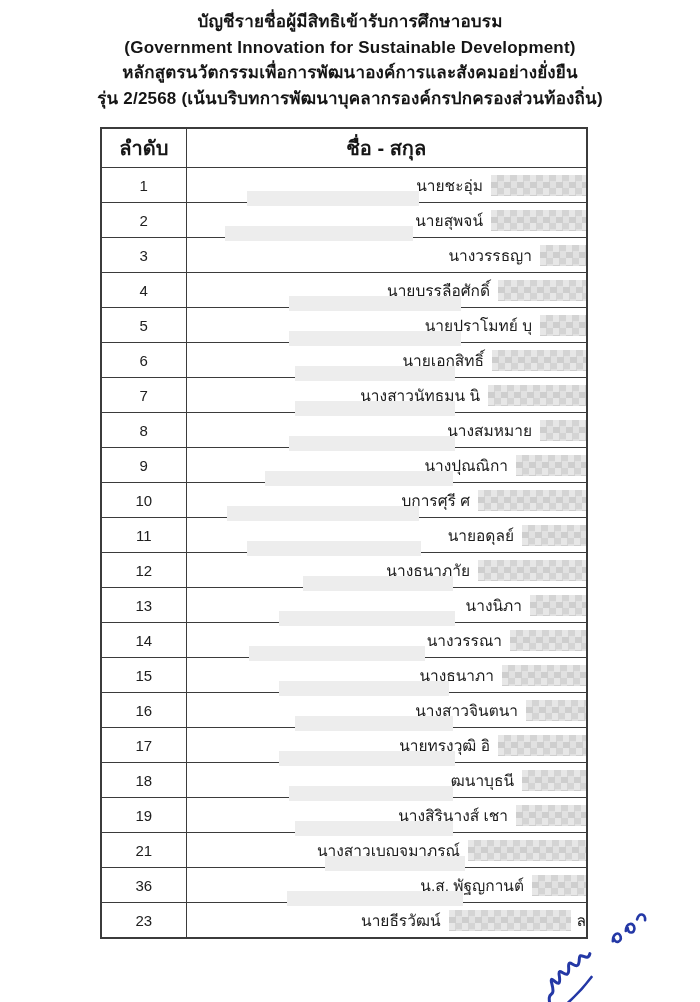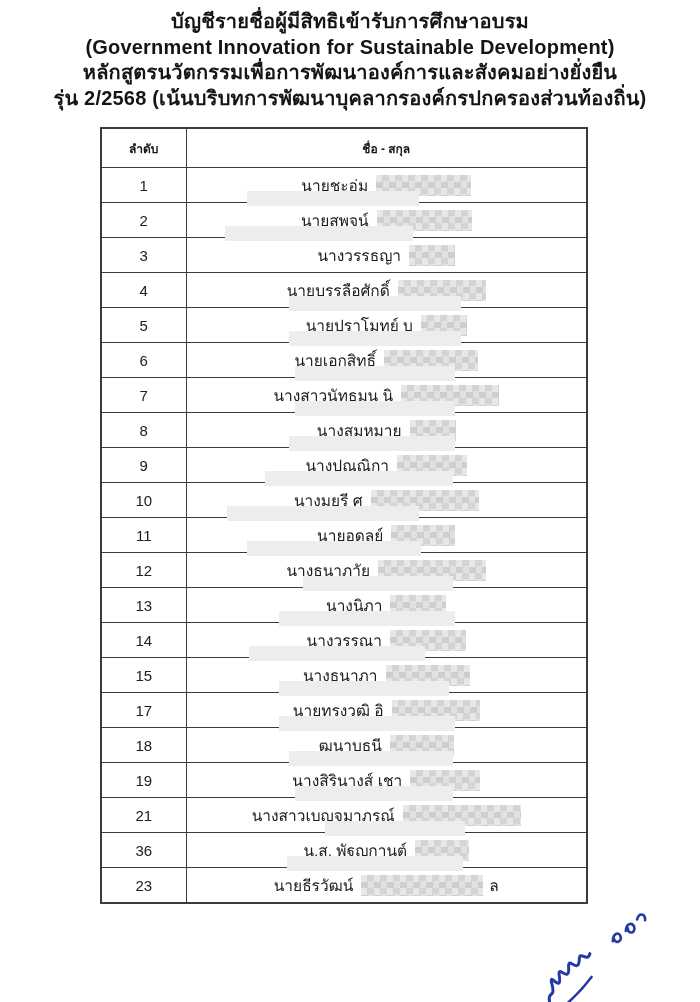--- a/index.html
+++ b/index.html
@@ -8,39 +8,39 @@
     font-family:"Liberation Sans","DejaVu Sans",sans-serif;
     color:#1a1a1a;overflow:hidden;
   }
   .page{position:relative;width:700px;height:1002px;background:#ffffff;}
 
   
   .title-block{
     position:absolute;top:9px;left:0;width:700px;
     text-align:center;font-weight:bold;color:#151515;
   }
-  .title-line{font-size:20px;line-height:25.5px;letter-spacing:.2px;}
+  .title-line{font-size:17px;line-height:25.5px;letter-spacing:.2px;}
 
   
   table.roster{
     position:absolute;left:100px;top:127px;width:486px;
     border-collapse:collapse;table-layout:fixed;
     border:2px solid #3b3b3b;
   }
   table.roster th,table.roster td{
     border:1.5px solid #3b3b3b;
     padding:0;vertical-align:middle;
   }
   col.c-num{width:85px;}
   col.c-name{width:401px;}
-  th{height:38px;font-size:12px;font-weight:bold;text-align:center;color:#161616;}
+  th{height:38px;font-size:20px;font-weight:bold;text-align:center;color:#161616;}
   td{height:34px;font-size:15.5px;}
   td.num{text-align:center;font-size:15px;color:#202020;}
   td.name{
-    text-align:center;padding-left:12px;white-space:nowrap;
+    text-align:right;padding-left:12px;white-space:nowrap;
     position:relative;overflow:visible;
   }
   .name-text{display:inline-block;vertical-align:middle;color:#1c1c1c;}
   .suffix-text{display:inline-block;vertical-align:middle;margin-left:6px;color:#1c1c1c;}
 
   
   .blur{
     display:inline-block;vertical-align:middle;height:21px;margin-left:8px;
     background:
       repeating-conic-gradient(from 0deg,#cfcfcf 0% 25%,#dedede 25% 50%,#c8c8c8 50% 75%,#e4e4e4 75% 100%);
@@ -114,41 +114,45 @@
         <tr>
           <td class="num">8</td>
           <td class="name"><span class="name-text">นางสมหมาย</span><span class="blur" style="width: 46px;"></span><div class="tail" style="left: 102px; width: 166px;"></div></td>
         </tr>
         <tr>
           <td class="num">9</td>
           <td class="name"><span class="name-text">นางปุณณิกา</span><span class="blur" style="width: 70px;"></span><div class="tail" style="left: 78px; width: 188px;"></div></td>
         </tr>
         <tr>
           <td class="num">10</td>
-          <td class="name"><span class="name-text">นางมยุรี ศ</span><span class="blur" style="width: 108px;"></span><div class="tail" style="left: 40px; width: 192px;"></div></td>
+          <td class="name"><span class="name-text">บการศุรี ศ</span><span class="blur" style="width: 108px;"></span><div class="tail" style="left: 40px; width: 192px;"></div></td>
         </tr>
         <tr>
           <td class="num">11</td>
           <td class="name"><span class="name-text">นายอดุลย์</span><span class="blur" style="width: 64px;"></span><div class="tail" style="left: 60px; width: 174px;"></div></td>
         </tr>
         <tr>
           <td class="num">12</td>
           <td class="name"><span class="name-text">นางธนาภาัย</span><span class="blur" style="width: 108px;"></span><div class="tail" style="left: 116px; width: 150px;"></div></td>
         </tr>
         <tr>
           <td class="num">13</td>
           <td class="name"><span class="name-text">นางนิภา</span><span class="blur" style="width: 56px;"></span><div class="tail" style="left: 92px; width: 176px;"></div></td>
         </tr>
         <tr>
           <td class="num">14</td>
           <td class="name"><span class="name-text">นางวรรณา</span><span class="blur" style="width: 76px;"></span><div class="tail" style="left: 62px; width: 176px;"></div></td>
         </tr>
         <tr>
           <td class="num">15</td>
           <td class="name"><span class="name-text">นางธนาภา</span><span class="blur" style="width: 84px;"></span><div class="tail" style="left: 92px; width: 170px;"></div></td>
+        </tr>
+        <tr>
+          <td class="num">16</td>
+          <td class="name"><span class="name-text">นางสาวจินตนา</span><span class="blur" style="width: 60px;"></span><div class="tail" style="left: 108px; width: 158px;"></div></td>
         </tr>
         <tr>
           <td class="num">17</td>
           <td class="name"><span class="name-text">นายทรงวุฒิ อิ</span><span class="blur" style="width: 88px;"></span><div class="tail" style="left: 92px; width: 176px;"></div></td>
         </tr>
         <tr>
           <td class="num">18</td>
           <td class="name"><span class="name-text">ฒนาบุธนี</span><span class="blur" style="width: 64px;"></span><div class="tail" style="left: 102px; width: 164px;"></div></td>
         </tr>
         <tr>

